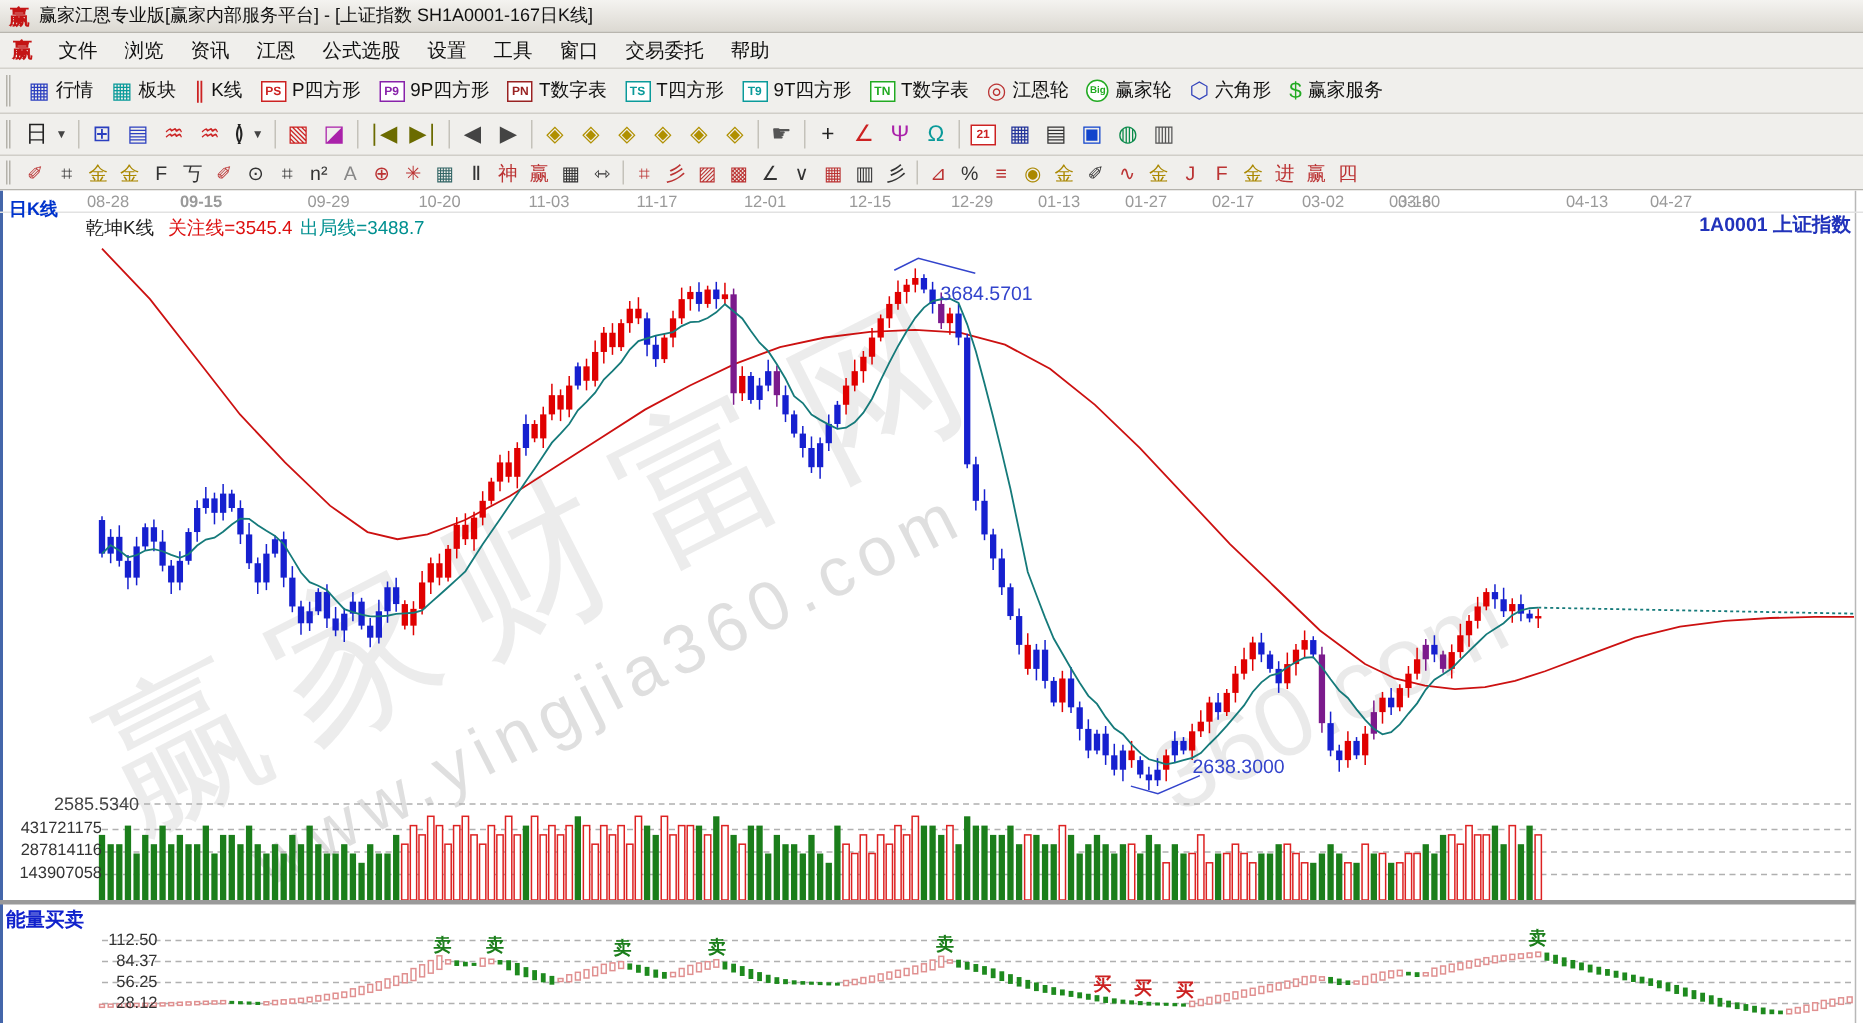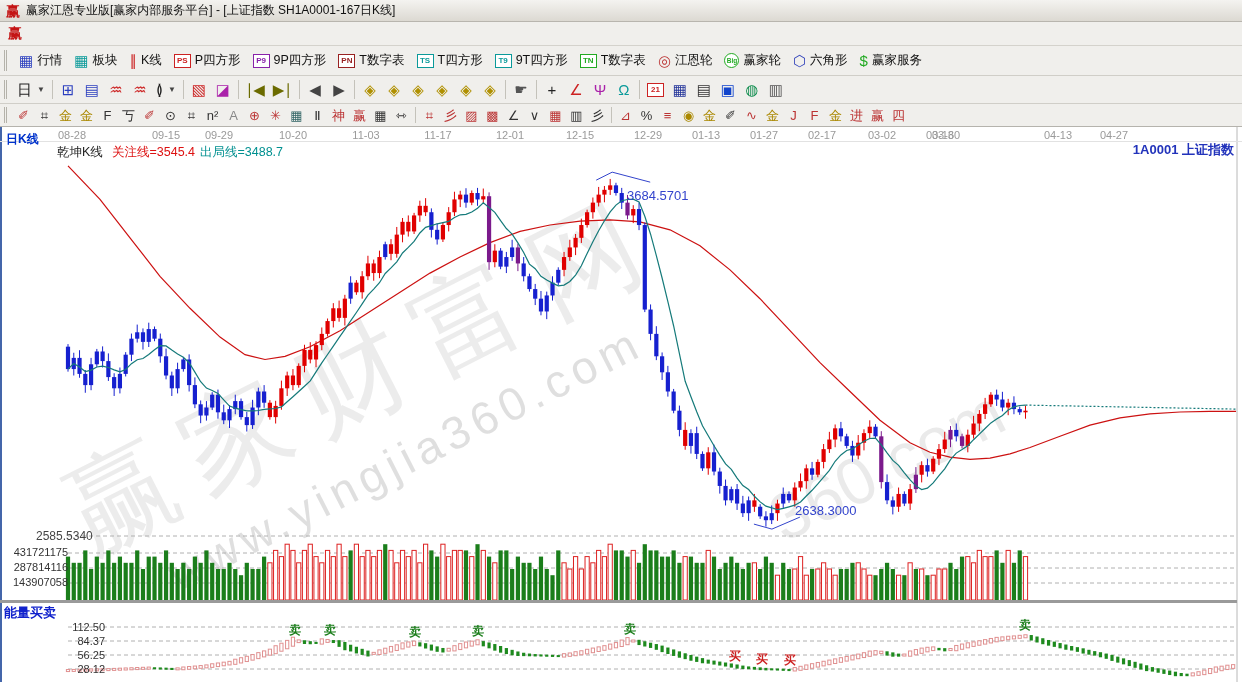--- a/index.html
+++ b/index.html
@@ -63,20 +63,32 @@
 </head>
 <body>
 
 <div id="app">
   <div class="titlebar">
     <span class="logo">赢</span>
     <span class="title">赢家江恩专业版[赢家内部服务平台] - [上证指数  SH1A0001-167日K线]</span>
   </div>
   <div class="menubar">
     <span class="logo">赢</span>
+    <span id="menu-items" style="display:flex;">
+        <span class="menu-item">文件</span>
+        <span class="menu-item">浏览</span>
+        <span class="menu-item">资讯</span>
+        <span class="menu-item">江恩</span>
+        <span class="menu-item">公式选股</span>
+        <span class="menu-item">设置</span>
+        <span class="menu-item">工具</span>
+        <span class="menu-item">窗口</span>
+        <span class="menu-item">交易委托</span>
+        <span class="menu-item">帮助</span>
+      </span>
   </div>
   <div class="toolbar" id="tb1">
       <span class="grip"></span>
       <span class="tbtn ">
         <span class="glyph" style="color: rgb(43, 63, 191);">▦</span>
         <span>行情</span>
       </span>
       <span class="tbtn ">
         <span class="glyph" style="color: rgb(10, 154, 154);">▦</span>
         <span>板块</span>
@@ -1102,21 +1114,21 @@
         <text x="478" y="635.1829" fill="#1b7e1b" font-size="12" text-anchor="middle" font-weight="bold">卖</text>
         <text x="630" y="633.1917" fill="#1b7e1b" font-size="12" text-anchor="middle" font-weight="bold">卖</text>
         <text x="1025" y="629.30886" fill="#1b7e1b" font-size="12" text-anchor="middle" font-weight="bold">卖</text>
         <text x="735" y="660.1839714285715" fill="#cc2222" font-size="12" text-anchor="middle" font-weight="bold">买</text>
         <text x="762" y="662.8981666666666" fill="#cc2222" font-size="12" text-anchor="middle" font-weight="bold">买</text>
         <text x="790" y="664.0597" fill="#cc2222" font-size="12" text-anchor="middle" font-weight="bold">买</text>
       </svg>
 
     <div id="date-row">
         <span class="date-tick" style="left: 50px;">08-28</span>
-        <span class="date-tick" style="left: 144px;">09-15</span>
+        <span class="date-tick" style="left: 112px; font-weight: bold;">09-15</span>
         <span class="date-tick" style="left: 197px;">09-29</span>
         <span class="date-tick" style="left: 271px;">10-20</span>
         <span class="date-tick" style="left: 344px;">11-03</span>
         <span class="date-tick" style="left: 416px;">11-17</span>
         <span class="date-tick" style="left: 488px;">12-01</span>
         <span class="date-tick" style="left: 558px;">12-15</span>
         <span class="date-tick" style="left: 626px;">12-29</span>
         <span class="date-tick" style="left: 684px;">01-13</span>
         <span class="date-tick" style="left: 742px;">01-27</span>
         <span class="date-tick" style="left: 800px;">02-17</span>

